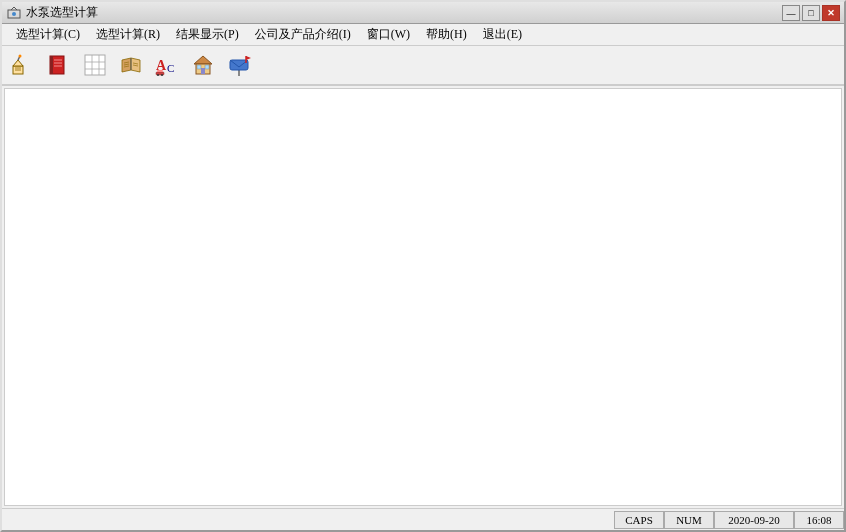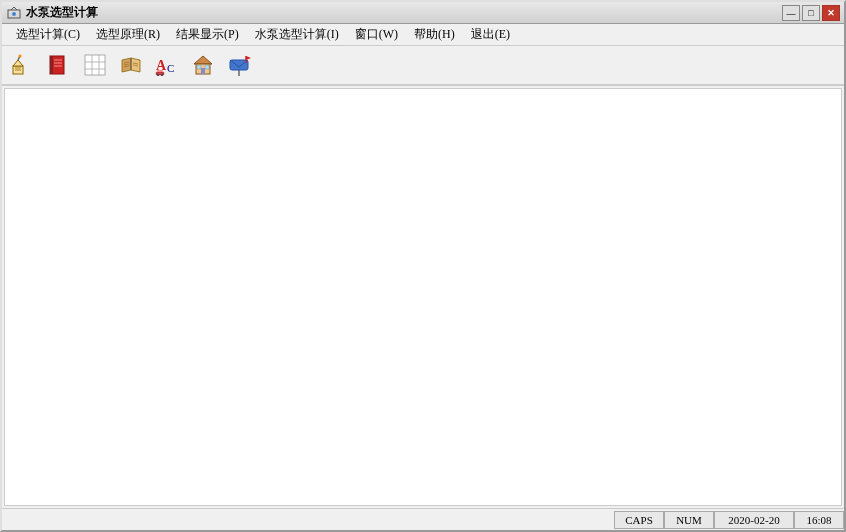--- a/index.html
+++ b/index.html
@@ -36,21 +36,20 @@
       justify-content: space-between;
       padding: 0 4px;
       border-bottom: 1px solid #999;
       flex-shrink: 0;
     }
 
     .title-bar-left {
       display: flex;
       align-items: center;
       gap: 4px;
-      font-weight: bold;
     }
 
     .title-icon {
       width: 16px;
       height: 16px;
       display: flex;
       align-items: center;
       justify-content: center;
     }
 
@@ -184,23 +183,23 @@
     </div>
     <div class="title-bar-buttons">
       <div class="title-btn">—</div>
       <div class="title-btn">□</div>
       <div class="title-btn close-btn">✕</div>
     </div>
   </div>
 
   <div class="menu-bar">
     <div class="menu-item">选型计算(C)</div>
-    <div class="menu-item">选型原理(R)</div>
+    <div class="menu-item">选型计算(R)</div>
     <div class="menu-item">结果显示(P)</div>
-    <div class="menu-item">水泵选型计算(I)</div>
+    <div class="menu-item">公司及产品介绍(I)</div>
     <div class="menu-item">窗口(W)</div>
     <div class="menu-item">帮助(H)</div>
     <div class="menu-item">退出(E)</div>
   </div>
 
   <div class="toolbar">
 
     <div class="toolbar-btn" title="绘图">
       <svg width="26" height="26" viewBox="0 0 26 26">
 
@@ -286,17 +285,17 @@
       </svg>
     </div>
   </div>
 
   <div class="content-area"></div>
 
   <div class="status-bar">
     <div class="status-spacer"></div>
     <div class="status-item">CAPS</div>
     <div class="status-item">NUM</div>
-    <div class="status-item status-date">2020-02-20</div>
+    <div class="status-item status-date">2020-09-20</div>
     <div class="status-item status-time">16:08</div>
   </div>
 
 </div>
 
 </body></html>

